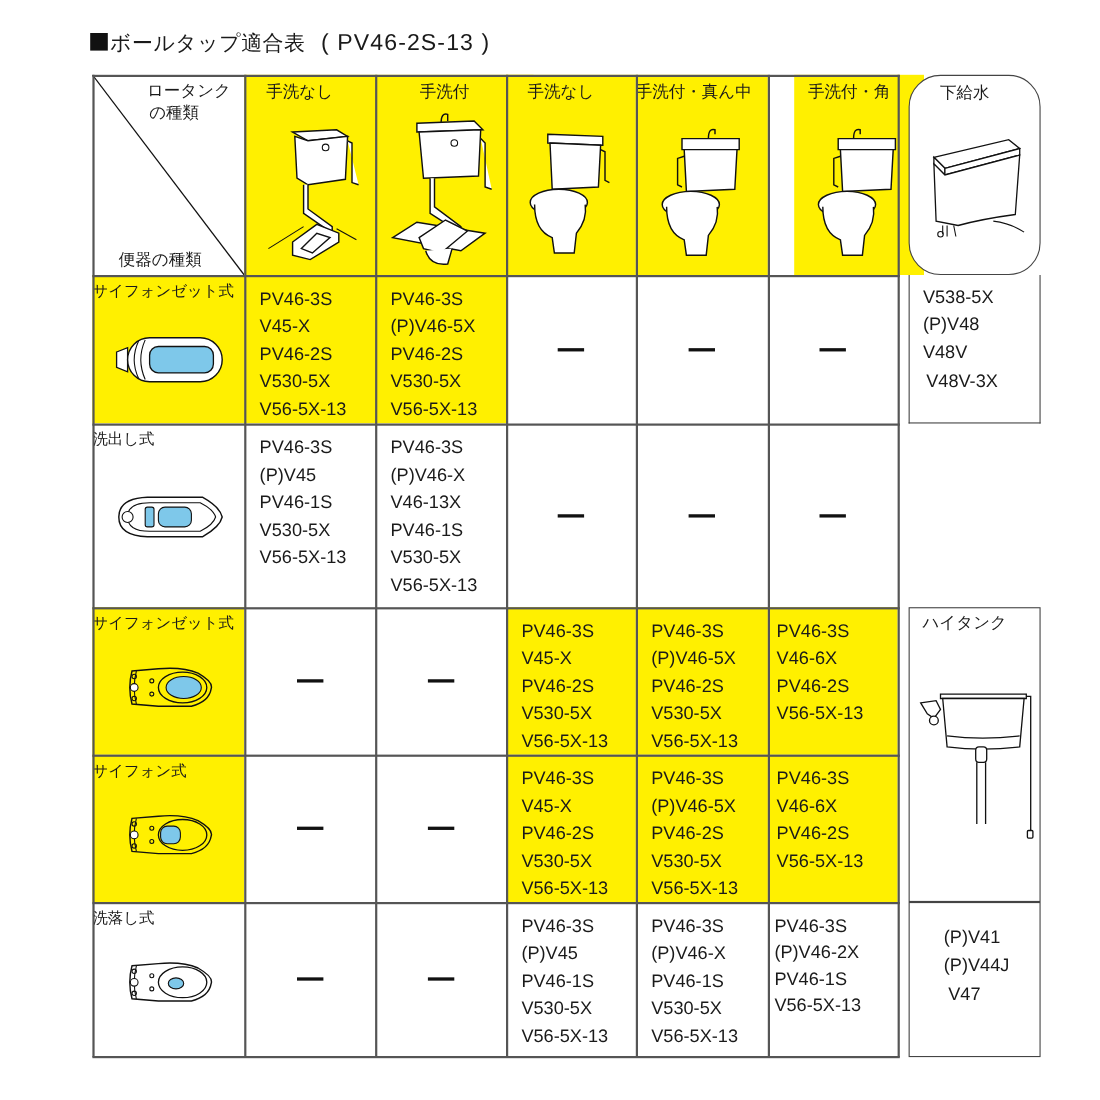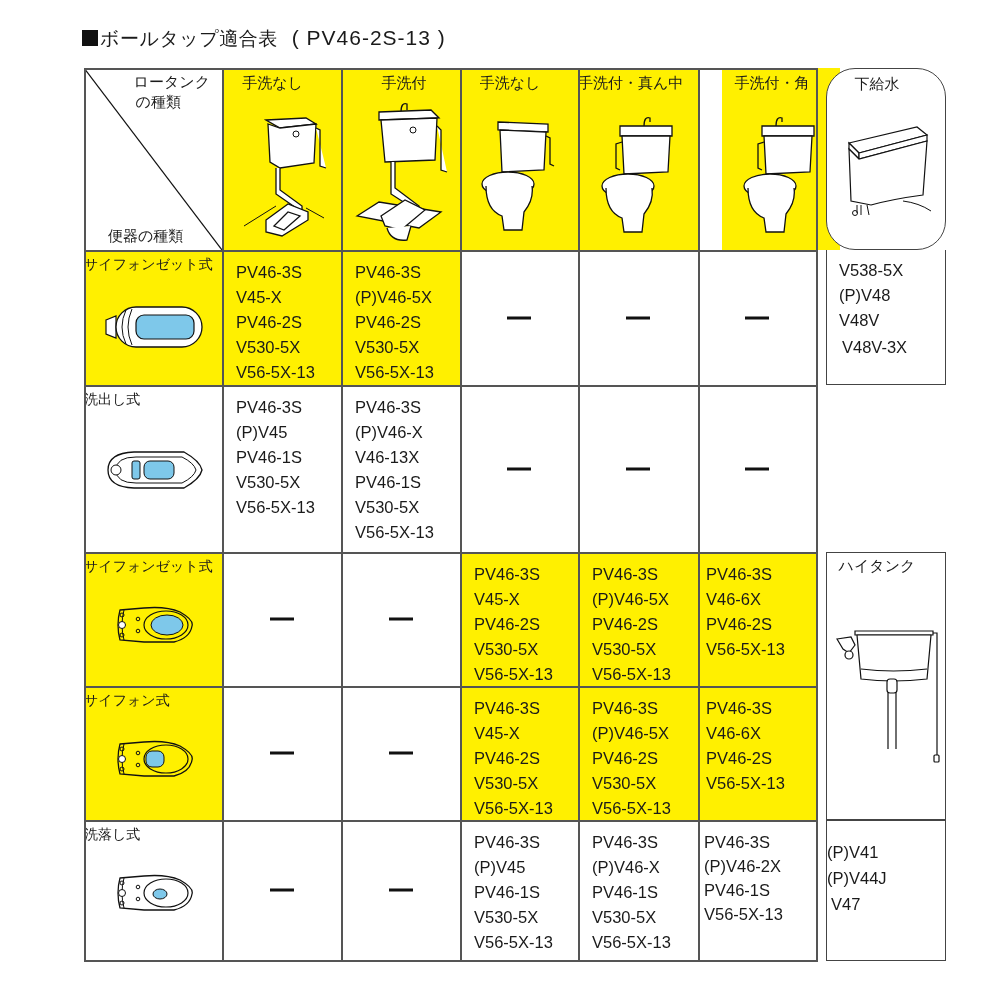--- a/index.html
+++ b/index.html
@@ -392,18 +392,18 @@
       <path d="M4 16 L18 14 L22 22 L16 30 L10 26 Z"></path>
       <circle cx="16" cy="32" r="4"></circle>
       <rect x="54" y="56" width="10" height="14" rx="3"></rect>
       <path d="M55 70 L55 126 M63 70 L63 126" fill="none"></path>
       <path d="M100 10 L104 10 L104 132" fill="none"></path>
       <rect x="101" y="132" width="5" height="7" rx="1"></rect>
     </g>
   </svg>
 </div>
 <div class="side-box" style="left:826px;top:820px;width:120px;height:141px;">
-  <div class="models" style="left:0;top:18px;line-height:26px;">
+  <div class="models" style="left:31px;top:18px;line-height:26px;">
     <div>(P)V41</div>
       <div>(P)V44J</div>
       <div style="padding-left:4px">V47</div>
   </div>
 </div>
 
 </body></html>

